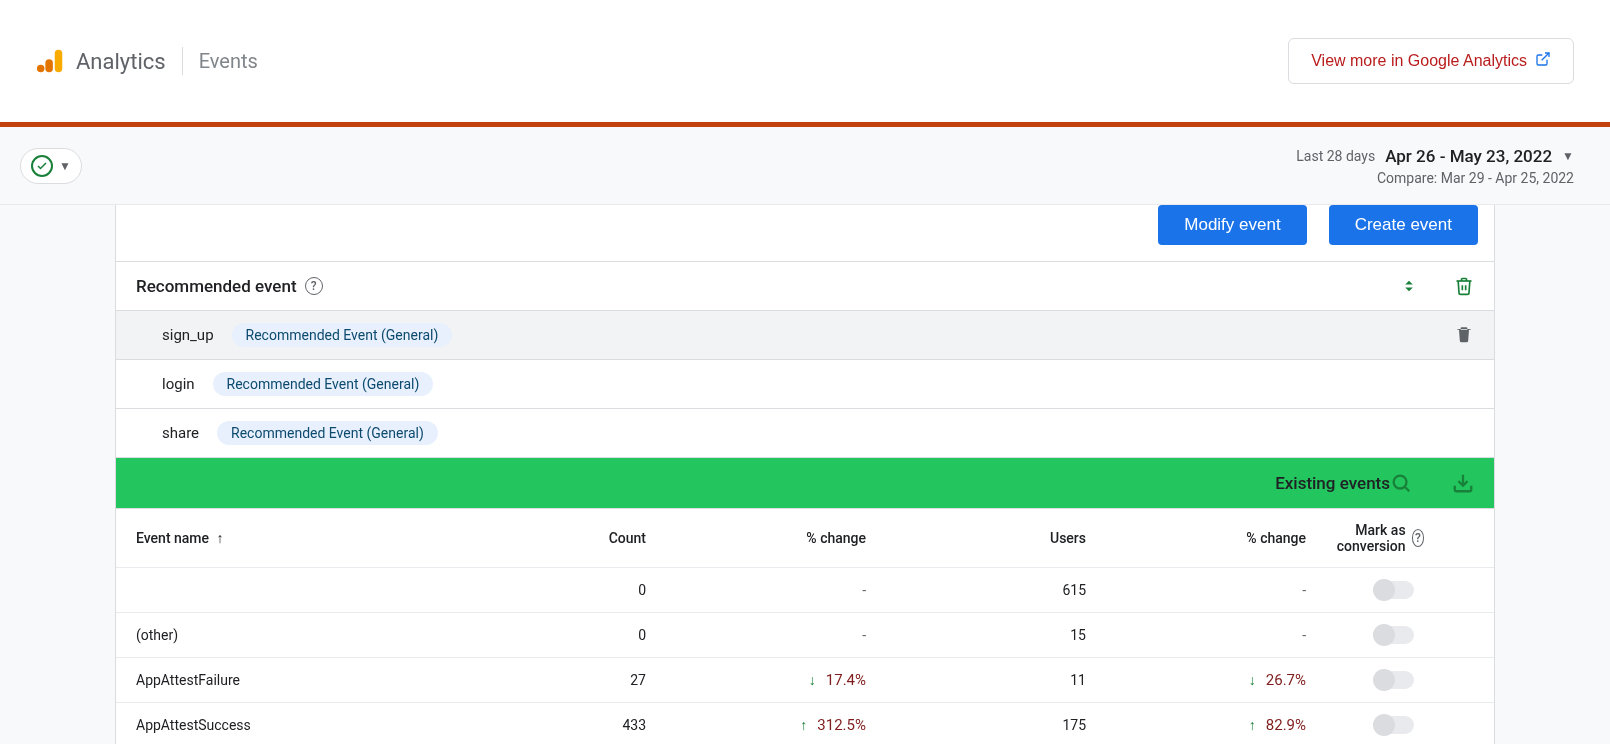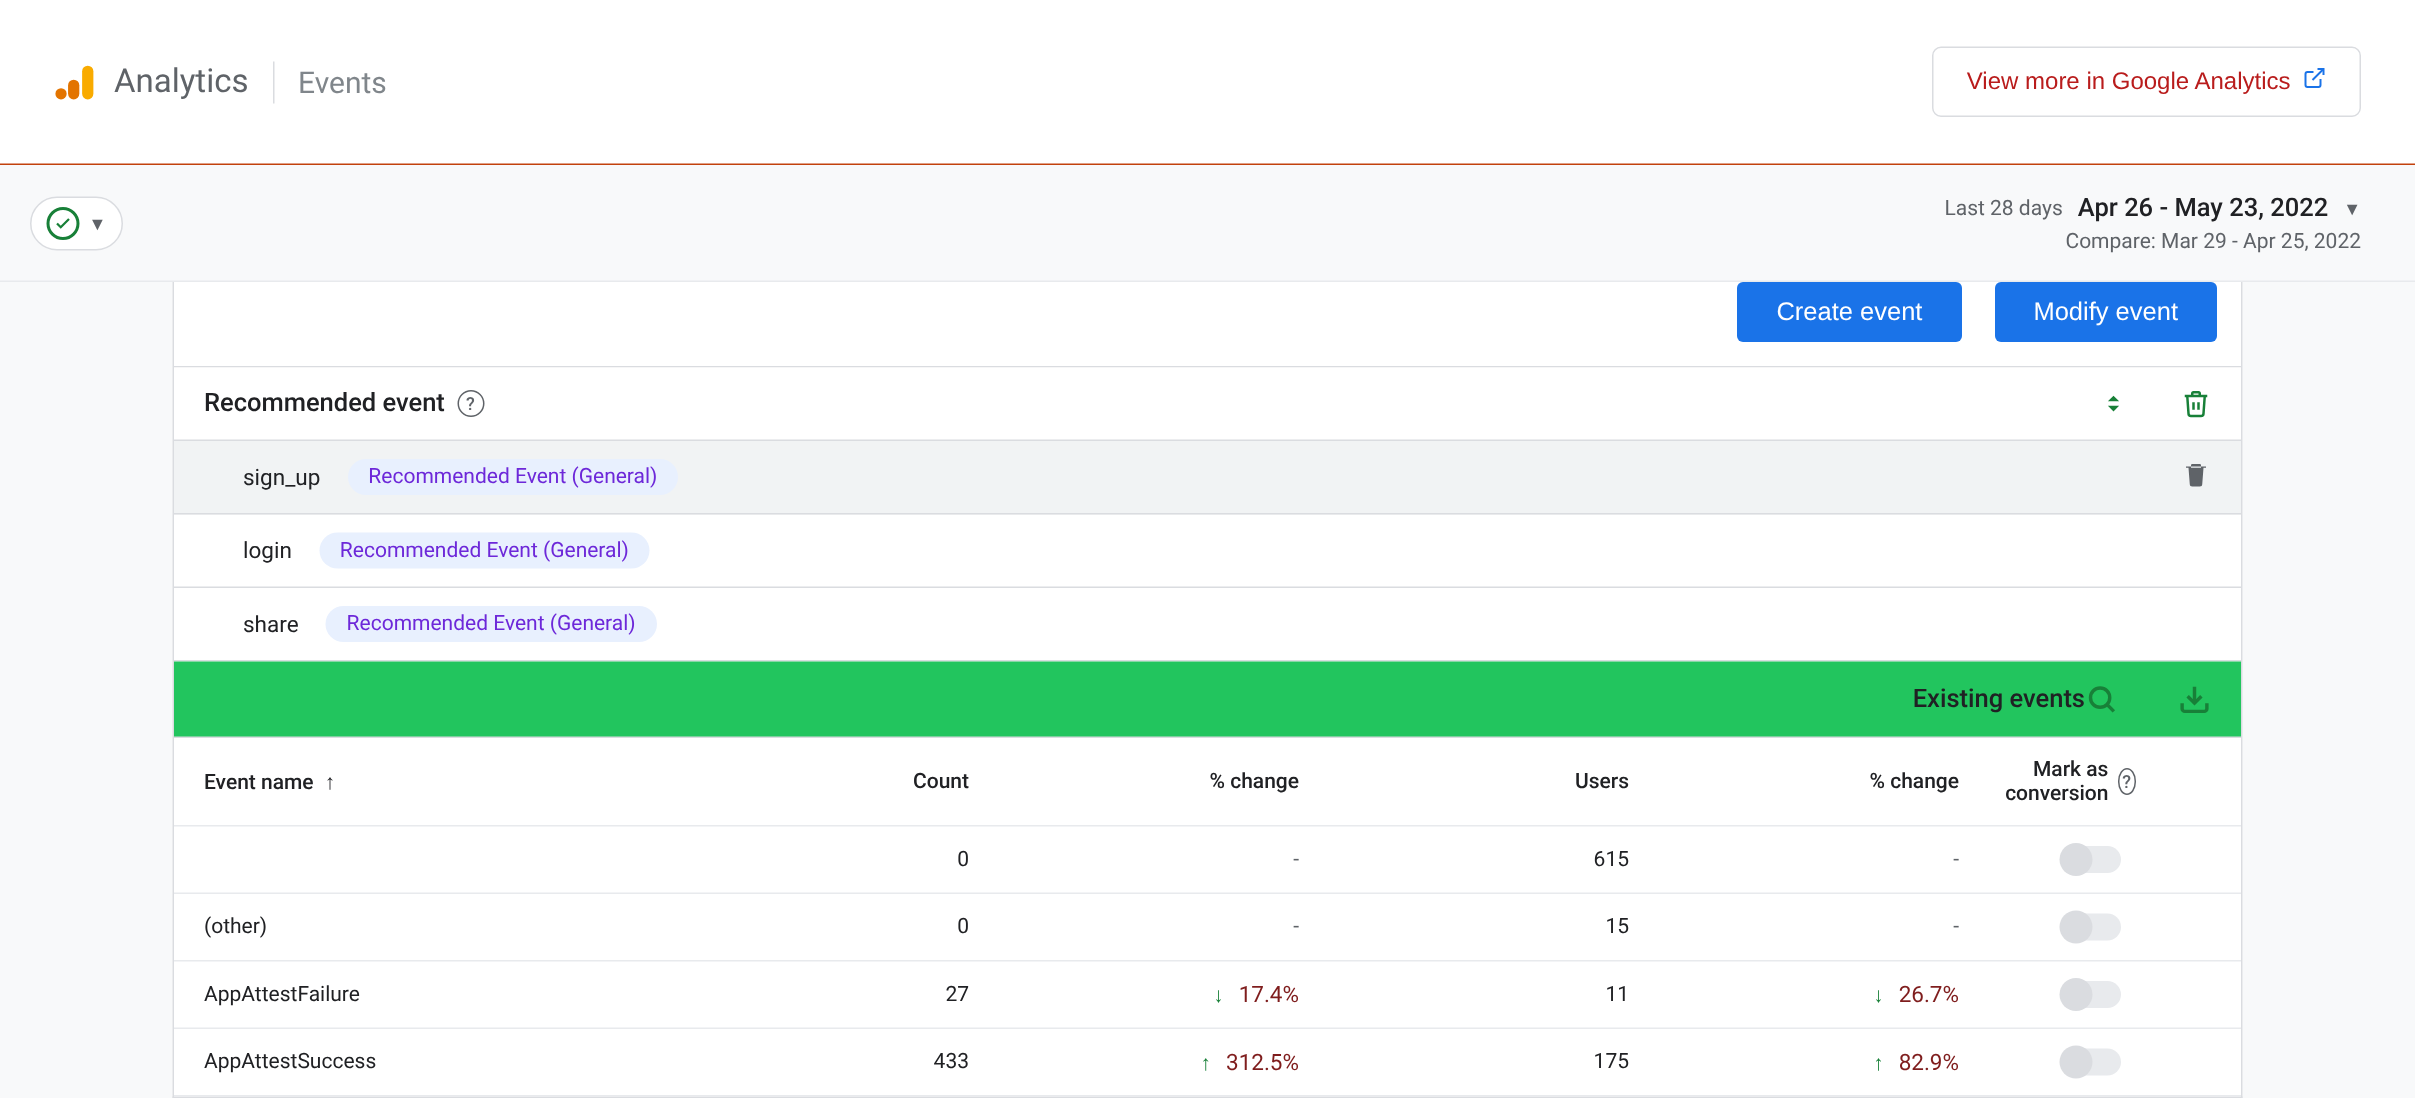--- a/index.html
+++ b/index.html
@@ -8,22 +8,22 @@
     font-size: 14px;
     color: #202124;
     background: #fff;
     width: 1610px;
   }
   .header {
     display: flex;
     align-items: center;
     justify-content: space-between;
     padding: 12px 36px;
-    border-bottom: 1px solid #c2410c;
-    height: 110px;
+    border-bottom: 5px solid #c2410c;
+    height: 127px;
   }
   .header-left {
     display: flex;
     align-items: center;
     gap: 16px;
   }
   .logo-group {
     display: flex;
     align-items: center;
     gap: 10px;
@@ -143,21 +143,21 @@
     align-items: center;
     justify-content: space-between;
     padding: 12px 20px 12px 46px;
     border-bottom: 1px solid #dadce0;
   }
   .rec-row.active { background: #f1f3f4; text-align: right; }
   .rec-left { display: flex; align-items: center; gap: 18px; }
   .rec-name { font-size: 15px; color: #202124; }
   .chip {
     background: #e8f0fe;
-    color: #6d28d9;
+    color: #0c4a6e;
     border-radius: 14px;
     padding: 4px 14px;
     font-size: 14px;
   }
   .trash-grey { color: #5f6368; cursor: pointer; }
 
   .table-head-row, .table-row {
     display: grid;
     grid-template-columns: 410px 120px 220px 220px 220px 1fr;
     align-items: center;
@@ -239,22 +239,22 @@
       <span class="date-caret">▼</span>
     </div>
     <div class="date-line2">Compare: Mar 29 - Apr 25, 2022</div>
   </div>
 </div>
 
 <div class="content-wrap">
   <div class="panel">
 
     <div class="action-row">
+      <button class="blue-btn">Modify event</button>
       <button class="blue-btn">Create event</button>
-      <button class="blue-btn">Modify event</button>
     </div>
 
     <div class="section-header grey">
       <div class="left">
         <span>Recommended event</span>
         <span class="help-circle">?</span>
       </div>
       <div class="right">
         <span class="icon-btn">
           <svg width="18" height="18" viewBox="0 0 24 24" fill="#188038">

